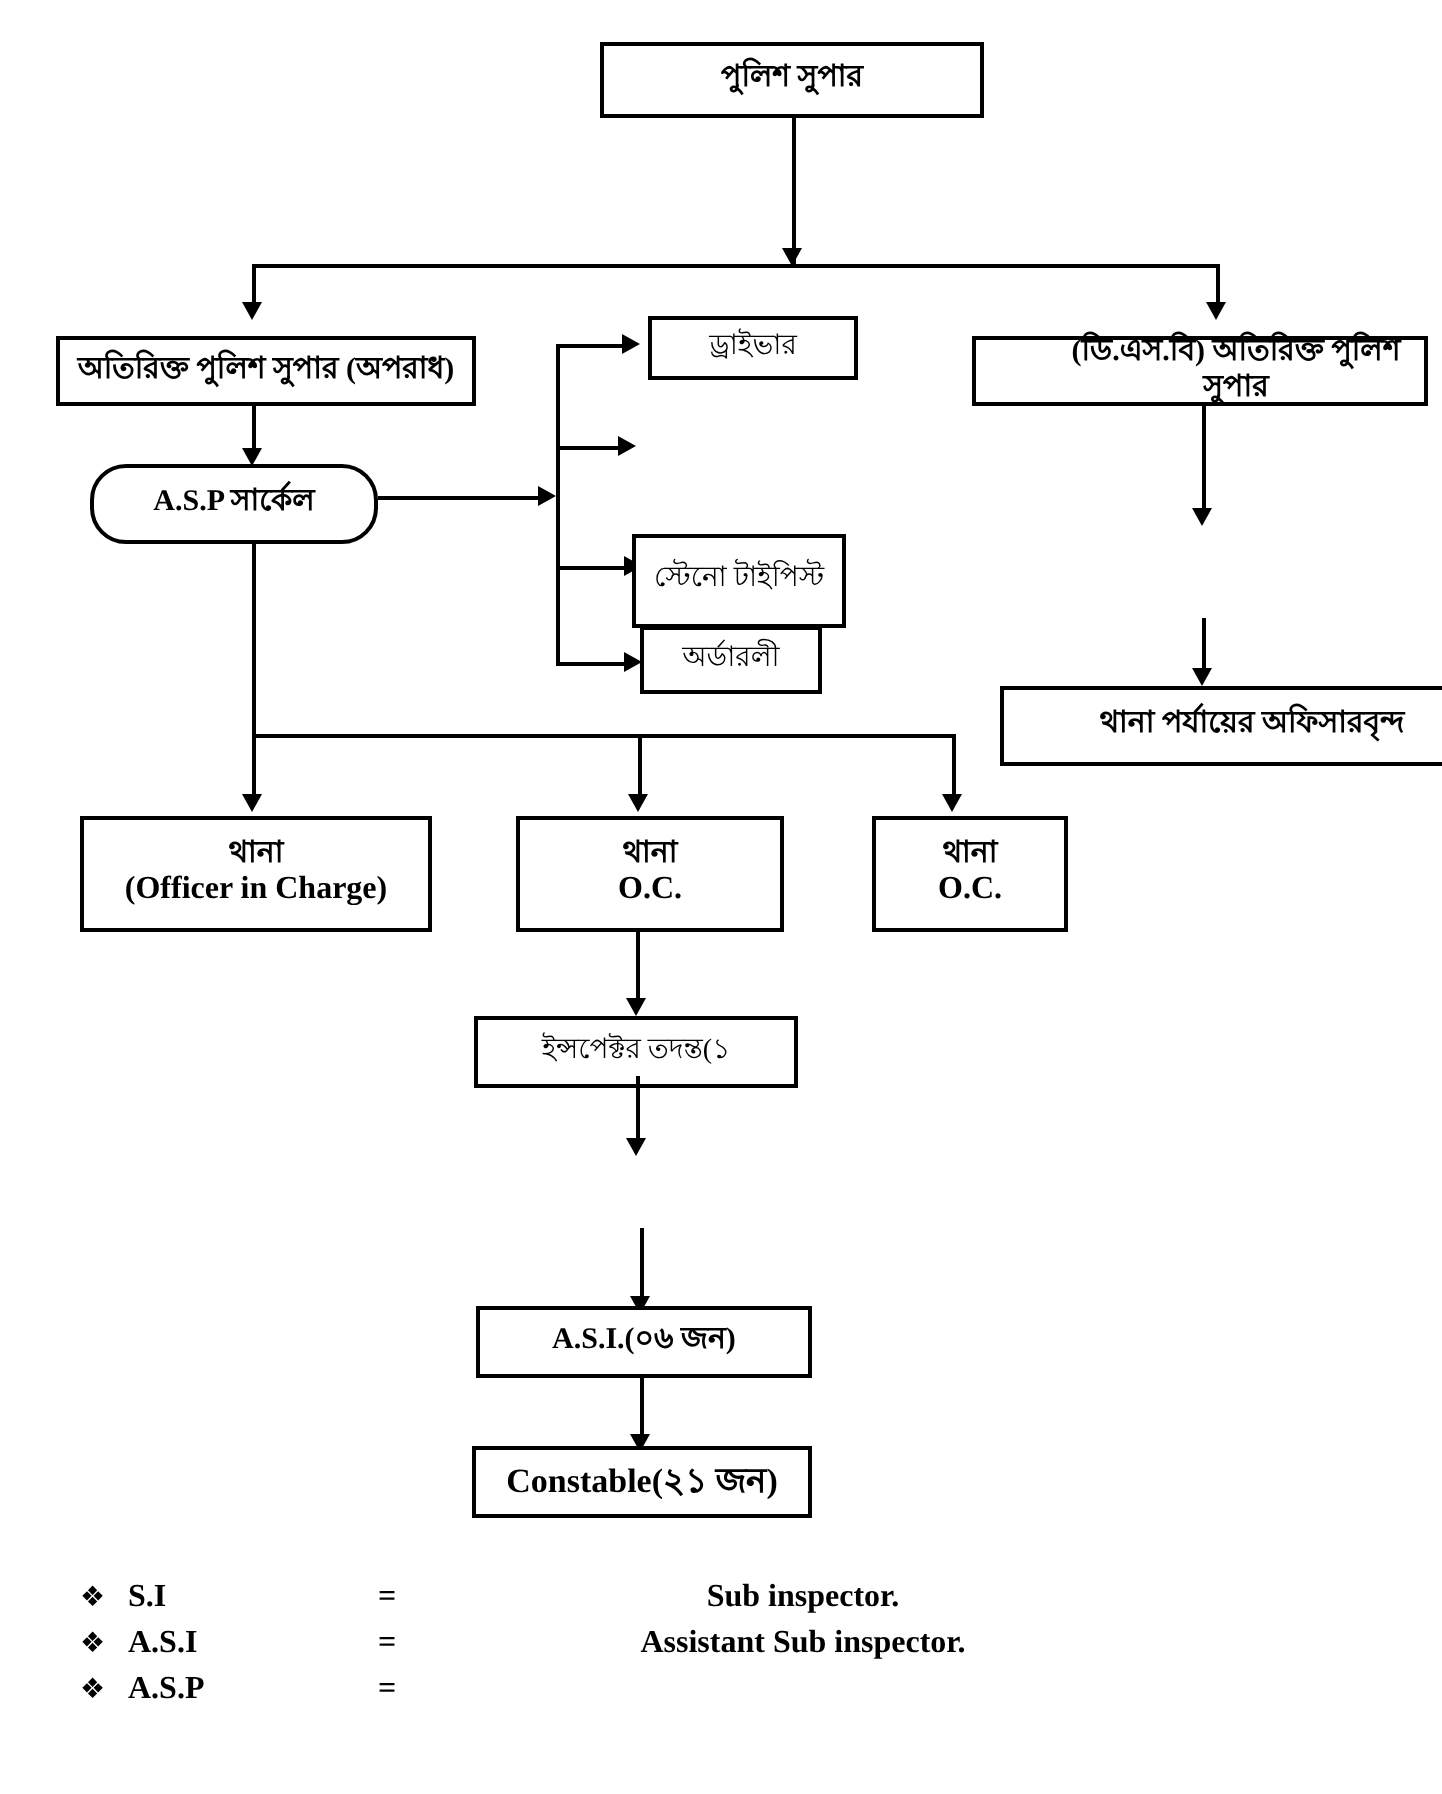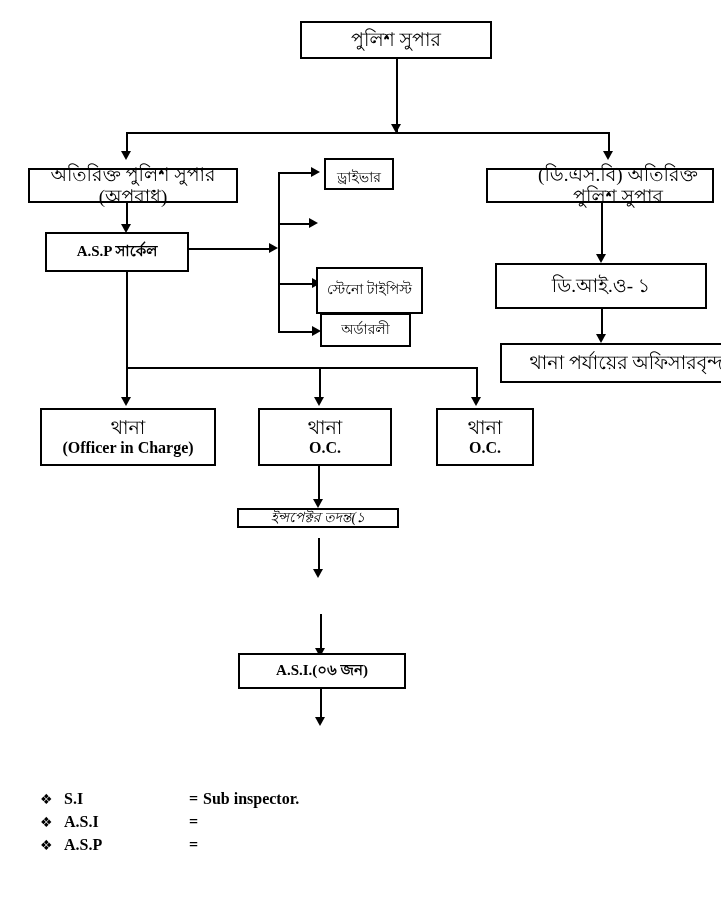--- a/index.html
+++ b/index.html
@@ -31,22 +31,22 @@
     text-align: center;
     line-height: 1.15;
     padding: 2px 4px;
   }
   .node .line1,
   .node .line2 {
     display: block;
     width: 100%;
   }
   .bn {
-    font-size: 19px;
-    font-weight: 400;
+    font-size: 15px;
+    font-weight: 700;
   }
   .bn-sm {
     font-size: 14px;
     font-weight: 400;
   }
   .en {
     font-size: 16px;
     font-weight: 700;
   }
   .en-lg {
@@ -105,20 +105,21 @@
     flex: 0 0 24px;
   }
   .legend-abbr {
     flex: 0 0 125px;
   }
   .legend-eq {
     flex: 0 0 14px;
   }
   .legend-def {
     flex: 1 1 auto;
+    text-align: center;
   }
 </style>
 </head>
 <body>
 
 <div id="chart-root">
 
   <div class="node" style="left:300px; top:21px; width:192px; height:38px;">
     <span class="bn">পুলিশ সুপার</span>
   </div>
@@ -135,34 +136,34 @@
   <div class="vline" style="left:608px; top:132px; height:19px;"></div>
   <div class="arrow-down" style="left:603px; top:151px;"></div>
 
   <div class="node" style="left:28px; top:168px; width:210px; height:35px;">
     <span class="bn">অতিরিক্ত পুলিশ সুপার (অপরাধ)</span>
   </div>
 
   <div class="vline" style="left:126px; top:203px; height:21px;"></div>
   <div class="arrow-down" style="left:121px; top:224px;"></div>
 
-  <div class="node" style="left:45px; top:232px; width:144px; height:40px;">
+  <div class="node" style="left:45px; top:232px; width:144px; height:40px;border-radius:18px;">
     <span class="mixed">A.S.P সার্কেল</span>
   </div>
 
   <div class="hline" style="left:189px; top:248px; width:80px;"></div>
   <div class="arrow-right" style="left:269px; top:243px;"></div>
 
   <div class="vline" style="left:126px; top:272px; height:95px;"></div>
 
   <div class="vline" style="left:278px; top:172px; height:161px;"></div>
 
   <div class="hline" style="left:278px; top:172px; width:33px;"></div>
   <div class="arrow-right" style="left:311px; top:167px;"></div>
-  <div class="node" style="left:324px; top:158px; width:70px; height:32px;justify-content:flex-end;">
+  <div class="node" style="left:324px; top:158px; width:105px; height:32px;">
     <span class="bn-sm">ড্রাইভার</span>
   </div>
 
   <div class="hline" style="left:278px; top:223px; width:31px;"></div>
   <div class="arrow-right" style="left:309px; top:218px;"></div>
 
   <div class="hline" style="left:278px; top:283px; width:34px;"></div>
   <div class="arrow-right" style="left:312px; top:278px;"></div>
   <div class="node" style="left:316px; top:267px; width:107px; height:47px;">
     <span class="bn-sm">স্টেনো টাইপিস্ট</span>
@@ -174,23 +175,20 @@
     <span class="bn-sm">অর্ডারলী</span>
   </div>
 
   <div class="node" style="left:486px; top:168px; width:228px; height:35px;padding-left:40px;">
     <span class="bn">(ডি.এস.বি) অতিরিক্ত পুলিশ সুপার</span>
   </div>
 
   <div class="vline" style="left:601px; top:203px; height:51px;"></div>
   <div class="arrow-down" style="left:596px; top:254px;"></div>
 
-  <div class="node" style="left:495px; top:263px; width:212px; height:46px;">
-    <span class="bn">ডি.আই.ও- ১</span>
-  </div>
 
   <div class="vline" style="left:601px; top:309px; height:25px;"></div>
   <div class="arrow-down" style="left:596px; top:334px;"></div>
 
   <div class="node" style="left:500px; top:343px; width:252px; height:40px;">
     <span class="bn">থানা পর্যায়ের অফিসারবৃন্দ</span>
   </div>
 
   <div class="hline" style="left:126px; top:367px; width:350px;"></div>
   <div class="vline" style="left:126px; top:367px; height:30px;"></div>
@@ -211,50 +209,54 @@
   </div>
 
   <div class="node" style="left:436px; top:408px; width:98px; height:58px;">
     <span class="bn line1">থানা</span>
     <span class="en line2">O.C.</span>
   </div>
 
   <div class="vline" style="left:318px; top:466px; height:33px;"></div>
   <div class="arrow-down" style="left:313px; top:499px;"></div>
 
-  <div class="node" style="left:237px; top:508px; width:162px; height:20px;font-style:italic;">
+  <div class="node" style="left:237px; top:508px; width:162px; height:36px;">
     <span class="bn-sm">ইন্সপেক্টর তদন্ত(১</span>
   </div>
 
   <div class="vline" style="left:318px; top:538px; height:31px;"></div>
   <div class="arrow-down" style="left:313px; top:569px;"></div>
 
 
   <div class="vline" style="left:320px; top:614px; height:34px;"></div>
   <div class="arrow-down" style="left:315px; top:648px;"></div>
 
   <div class="node" style="left:238px; top:653px; width:168px; height:36px;">
     <span class="mixed">A.S.I.(০৬ জন)</span>
   </div>
 
   <div class="vline" style="left:320px; top:689px; height:28px;"></div>
   <div class="arrow-down" style="left:315px; top:717px;"></div>
 
+  <div class="node" style="left:236px; top:723px; width:170px; height:36px;">
+    <span class="en-lg">Constable(২১ জন)</span>
+  </div>
 
   <div id="legend">
     <div class="legend-row">
       <span class="legend-bullet">❖</span>
       <span class="legend-abbr">S.I</span>
       <span class="legend-eq">=</span>
       <span class="legend-def">Sub inspector.</span>
     </div>
     <div class="legend-row">
       <span class="legend-bullet">❖</span>
       <span class="legend-abbr">A.S.I</span>
       <span class="legend-eq">=</span>
+      <span class="legend-def">Assistant Sub inspector.</span>
     </div>
     <div class="legend-row">
       <span class="legend-bullet">❖</span>
       <span class="legend-abbr">A.S.P</span>
       <span class="legend-eq">=</span>
     </div>
   </div>
 
 </div>
 

